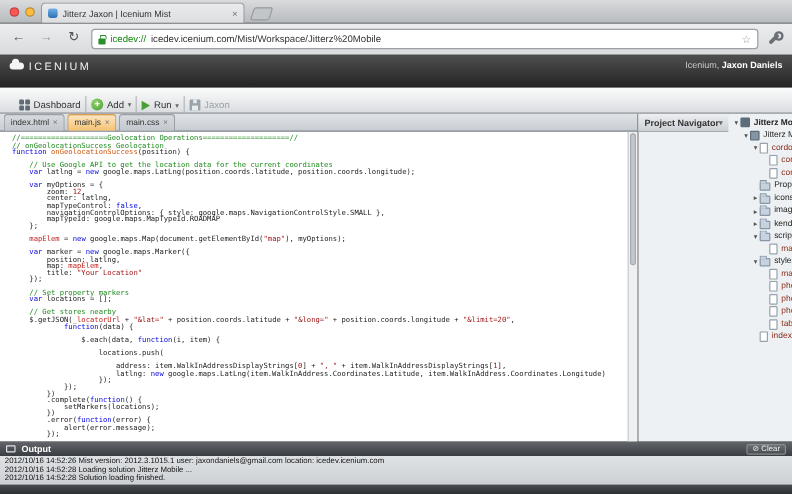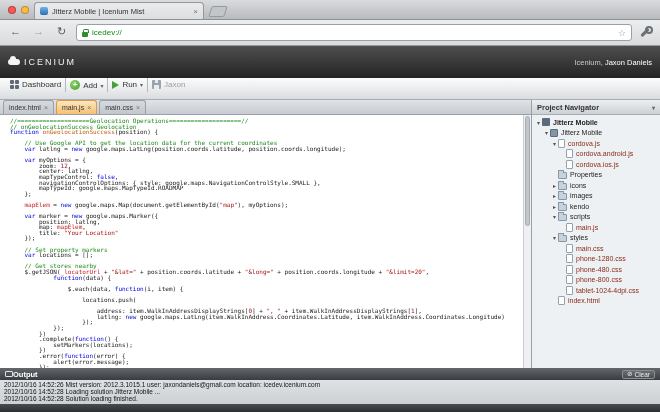--- a/index.html
+++ b/index.html
@@ -25,30 +25,30 @@
   .lock{width:6px;height:5px;background:#2b8f2b;border-radius:1px;position:relative;margin-top:3px;flex:none}
   .lock::before{content:"";position:absolute;top:-3px;left:1px;width:4px;height:3px;border:1px solid #2b8f2b;border-bottom:none;border-radius:2px 2px 0 0}
   .url-scheme{color:#118811}
   .url-rest{color:#333}
   .star{margin-left:auto;color:#999;font-size:9px}
   .wrench{width:15px;height:15px;position:relative}
   .wrench::before{content:"";position:absolute;left:2px;top:6px;width:10px;height:3px;background:#6b7075;border-radius:1px;transform:rotate(-45deg)}
   .wrench::after{content:"";position:absolute;right:0;top:1px;width:4px;height:4px;border:2px solid #6b7075;border-radius:50%}
 
   
-  .app-header{height:32px;background:linear-gradient(#4e4e4e,#242424);display:flex;align-items:center;padding:4px 8px;flex:none}
+  .app-header{height:27px;background:linear-gradient(#4e4e4e,#242424);display:flex;align-items:flex-start;padding:4px 8px;flex:none}
   .logo{display:flex;align-items:center;gap:4px}
   .cloud{width:12px;height:6px;background:#f4f4f4;border-radius:4px;position:relative}
   .cloud::before{content:"";position:absolute;left:2px;top:-3px;width:6px;height:6px;background:#f4f4f4;border-radius:50%}
   .logo-text{font-size:9px;letter-spacing:2px;color:#f2f2f2}
   .welcome{margin-left:auto;font-size:7.5px;color:#c9c9c9}
-  .welcome .name{color:#fff;font-weight:normal}
-
-  
-  .app-toolbar{height:22px;background:linear-gradient(#fbfcfc,#dadde0);border-bottom:1px solid #a9adb2;display:flex;align-items:flex-start;padding:0 6px;font-size:8px;color:#333;flex:none}
+  .welcome .name{color:#fff;font-weight:bold}
+
+  
+  .app-toolbar{height:22px;background:linear-gradient(#fbfcfc,#dadde0);border-bottom:1px solid #a9adb2;display:flex;align-items:flex-end;padding:0 12px;font-size:8px;color:#333;flex:none}
   .tb-btn{display:flex;align-items:center;gap:3px;padding:2px 4px;border-radius:3px}
   .tb-btn.disabled{color:#9aa0a6}
   .tb-sep{width:1px;height:14px;background:#b4b8bc}
   .dash-icon{display:grid;grid-template-columns:4px 4px;grid-auto-rows:4px;gap:1px}
   .dash-icon i{background:#5f6a74;border-radius:1px}
   .add-icon{width:10px;height:10px;border-radius:50%;background:radial-gradient(circle at 35% 30%,#8ed06a,#4e9e35);color:#fff;font-size:8px;line-height:10px;text-align:center;font-weight:bold}
   .run-icon{width:0;height:0;border-left:7px solid #47a035;border-top:4px solid transparent;border-bottom:4px solid transparent}
   .caret{font-size:6px;color:#666}
   .save-icon{width:9px;height:9px;background:#9aa3ab;border-radius:1px;position:relative}
   .save-icon::before{content:"";position:absolute;left:3px;top:0;width:3px;height:3px;background:#e8ecef}
@@ -68,69 +68,70 @@
   .tk-c{color:#1e8a1e}
   .tk-k{color:#0000e0}
   .tk-s{color:#a31515}
   .tk-f{color:#cc5a11}
   .tk-g{color:#c42222}
   .tk-n{color:#a31515}
   .vscroll{width:8px;background:#eef0f2;border-left:1px solid #c9ccd0;flex:none}
   .vthumb{margin:1px;height:110px;background:#c2c7cc;border:1px solid #a6abb1;border-radius:3px}
 
   
-  .navigator{width:128px;background:#eef1f3;display:flex;flex-direction:column;flex:none}
+  .navigator{width:128px;background:#eef1f3;display:flex;flex-direction:row;flex:none}
   .nav-header{height:15px;background:linear-gradient(#edeff1,#ccd1d5);border-bottom:1px solid #a9adb2;display:flex;align-items:center;padding:0 5px;font-size:7.5px;font-weight:bold;color:#333;flex:none}
   .nav-header .caret{margin-left:auto}
   .tree{flex:1;overflow:hidden;padding-top:2px}
   .tree-row{height:10.5px;display:flex;align-items:center;font-size:7px;color:#222;white-space:nowrap;overflow:hidden}
   .tree-row.root .tree-label{font-weight:bold}
   .arrow{width:7px;font-size:6px;color:#555;text-align:center;flex:none}
   .ti{flex:none;margin-right:3px}
   .ti-solution{width:8px;height:8px;background:#5d6c7b;border-radius:1px}
   .ti-project{width:8px;height:8px;background:#8496a6;border:1px solid #5d6c7b;border-radius:1px}
   .ti-folder{width:9px;height:7px;background:#c6d2de;border:1px solid #8795a5;border-radius:1px;position:relative;margin-top:2px}
   .ti-folder::before{content:"";position:absolute;top:-3px;left:-1px;width:4px;height:2px;background:#c6d2de;border:1px solid #8795a5;border-bottom:none;border-radius:1px 1px 0 0}
   .ti-file{width:7px;height:9px;background:#fff;border:1px solid #97a1ab;border-radius:1px}
   .tree-label.file{color:#8a2b1a}
 
   
   .output{flex:none}
-  .output-header{height:12px;background:linear-gradient(#63676b,#393d41);display:flex;align-items:center;gap:0;padding:0 5px;color:#fff;font-size:7.5px;font-weight:bold}
+  .output-header{height:12px;background:linear-gradient(#63676b,#393d41);display:flex;align-items:center;gap:5px;padding:0 5px;color:#fff;font-size:7.5px;font-weight:bold}
   .output-icon{width:8px;height:6px;border:1px solid #dfe2e5;border-radius:1px}
   .clear-btn{margin-left:auto;display:flex;align-items:center;gap:2px;border:1px solid #8a8e92;border-radius:2px;padding:0 4px;height:9px;font-size:6.5px;font-weight:normal;color:#eee;background:linear-gradient(#6a6e72,#4a4e52)}
   .output-log{height:24px;background:linear-gradient(#dfe2e5,#cdd0d3);padding:1px 4px;font-size:6.5px;line-height:7.2px;color:#111;overflow:hidden}
   .bottom-strip{height:8px;background:linear-gradient(#4a4d50,#2b2e31)}
 </style>
 </head>
 <body>
 
 <div class="window">
 
   <div class="titlebar">
     <div class="lights">
       <span class="light red"></span>
       <span class="light yellow"></span>
       <span class="light green"></span>
     </div>
     <div class="chrome-tab">
       <span class="favicon"></span>
-      <span class="title">Jitterz Mobile | Icenium Mist</span>
+      <span class="title">Jitterz Jaxon | Icenium Mist</span>
       <span class="x">×</span>
     </div>
     <div class="newtab"></div>
   </div>
 
   <div class="chrome-toolbar">
     <span class="navbtn">←</span>
     <span class="navbtn dim">→</span>
     <span class="navbtn">↻</span>
     <div class="omnibox">
       <span class="lock"></span>
       <span class="url-scheme">icedev://</span>
+        <span class="url-rest">icedev.icenium.com/Mist/Workspace/Jitterz%20Mobile</span>
       <span class="star">☆</span>
     </div>
     <span class="wrench"></span>
   </div>
 
   <div class="app-header">
     <div class="logo">
       <span class="cloud"></span>
       <span class="logo-text">ICENIUM</span>
     </div>

